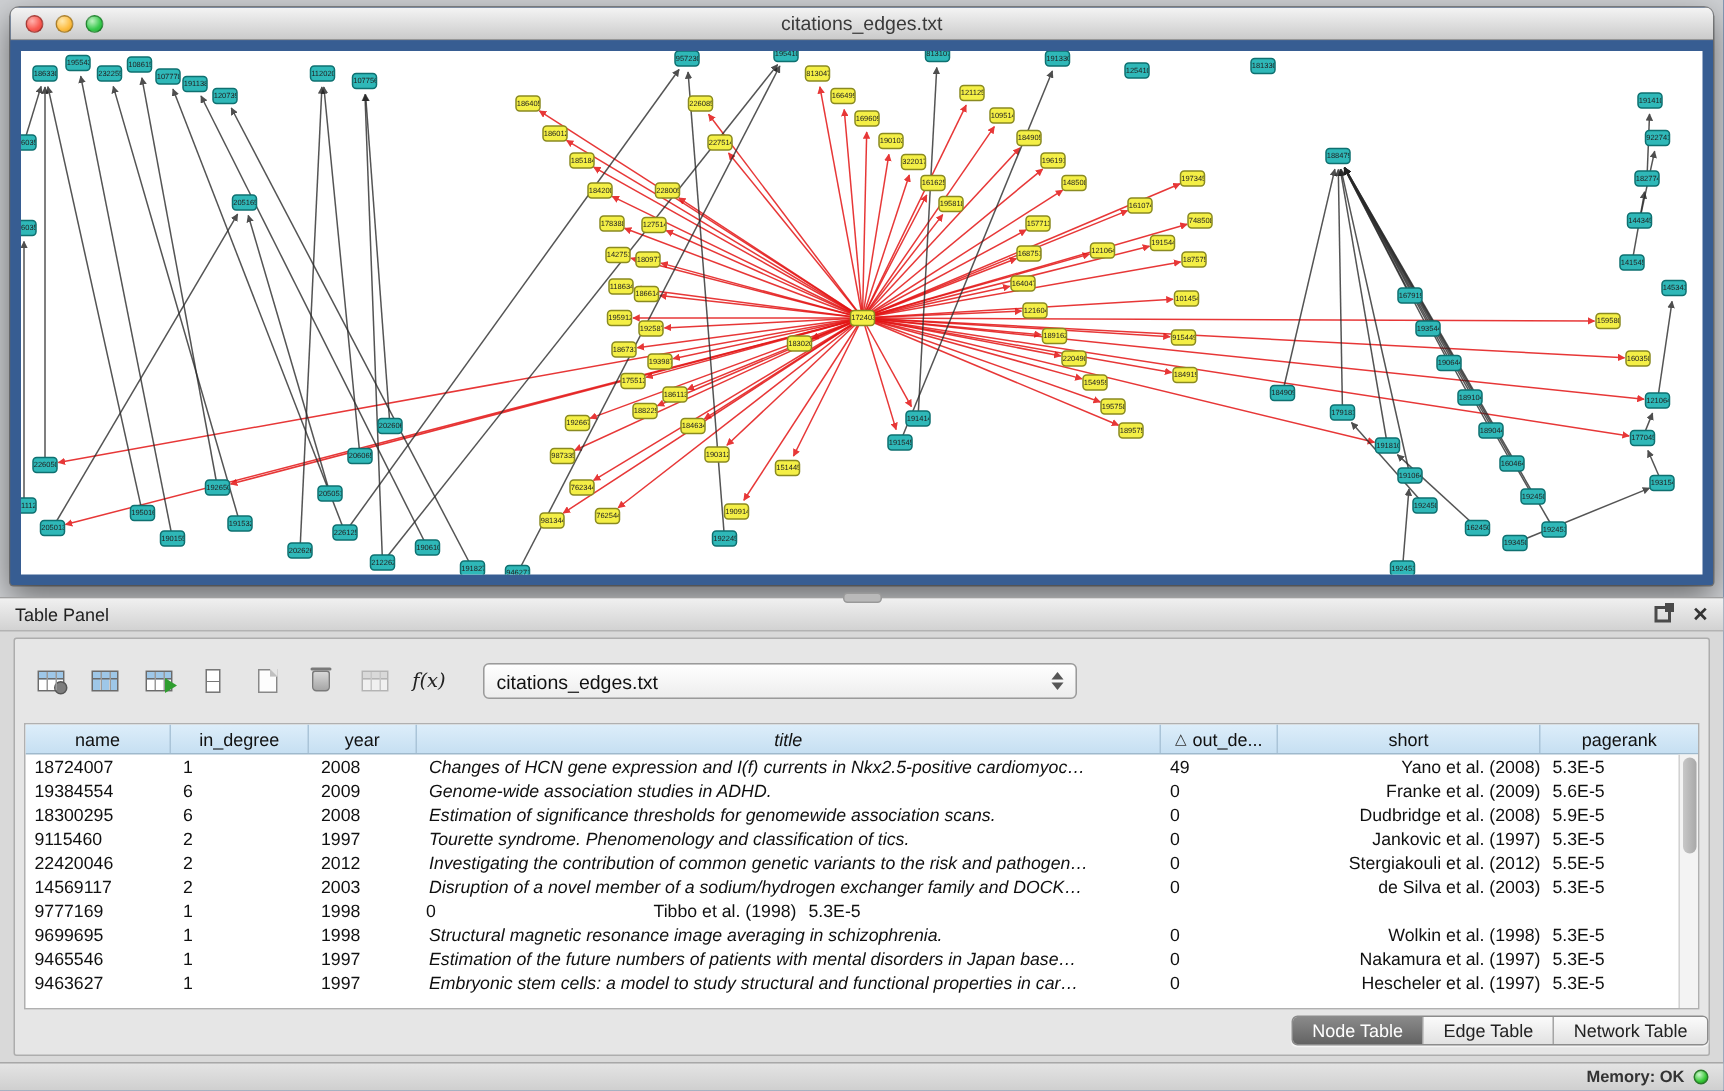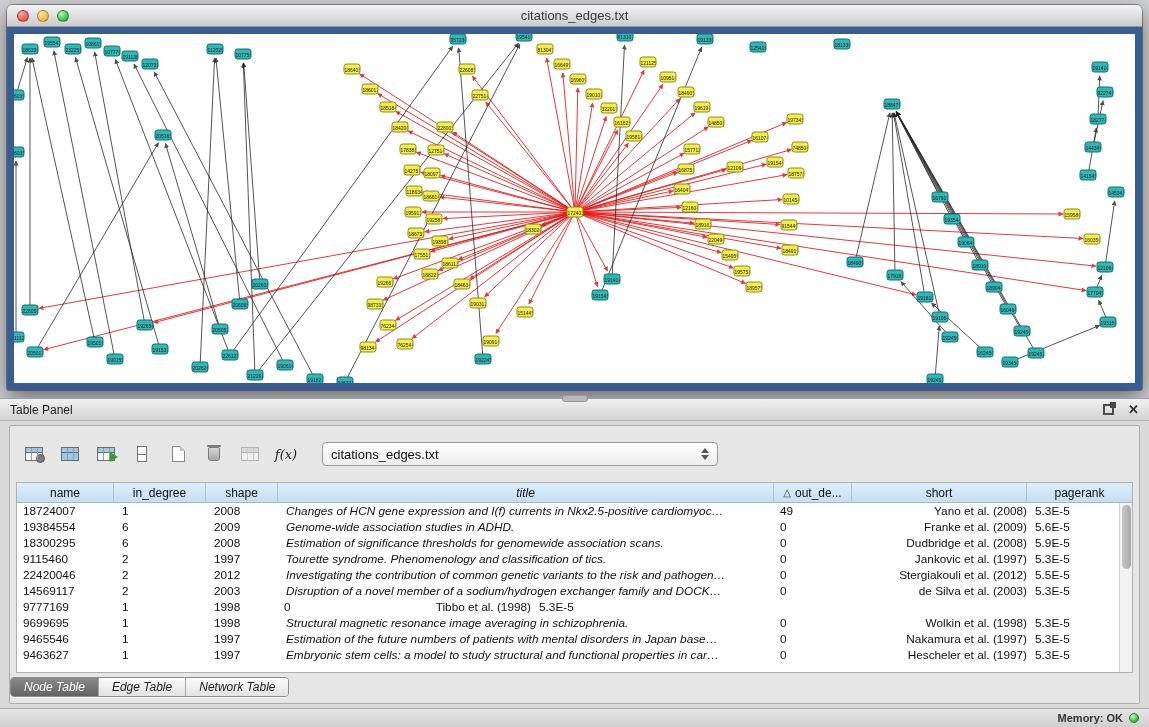--- a/index.html
+++ b/index.html
@@ -79,21 +79,21 @@
   .td.c0 { padding-left:6px; }
   .td.c1 { padding-left:8px; }
   .td.c2 { padding-left:8px; }
   .td.c3 { padding-left:8px; }
   .td.c4 { padding-left:6px; }
   .td.c5 { text-align:right; }
   .td.c6 { padding-left:8px; }
   .vscroll { position:absolute; right:0; top:20px; bottom:0; width:13px; background:#f3f3f3; border-left:1px solid #d2d2d2; }
   .thumb { position:absolute; top:2px; left:2px; width:9px; height:64px; border-radius:5px; background:linear-gradient(to right,#c7c7c7,#a8a8a8); }
 
-  .tabs-row { position:absolute; left:0; right:0; bottom:6px; display:flex; justify-content:flex-start;font-style:italic; }
+  .tabs-row { position:absolute; left:0; right:0; bottom:6px; display:flex; justify-content:flex-end; }
   .seg { display:inline-flex; border:1px solid #8c8c8c; border-radius:4px; overflow:hidden; height:20px; font-size:12px;
     box-shadow:0 1px 1px rgba(255,255,255,.7); }
   .seg-btn { padding:0 13px; line-height:19px; background:linear-gradient(#fbfbfb,#e2e2e2); color:#222; border-left:1px solid #a5a5a5; }
   .seg-btn:first-child { border-left:none; }
   .seg-btn.selected { background:linear-gradient(#8a8a8a,#636363); color:#fff; }
 
   .statusbar { position:absolute; left:0; right:0; bottom:0; height:19px;
     background:linear-gradient(#e4e4e4,#cfcfcf); border-top:1px solid #a8a8a8;
     display:flex; align-items:center; justify-content:flex-end; gap:6px; padding-right:10px; font-size:11px; color:#333;font-weight:bold; }
   .led { width:10px; height:10px; border-radius:50%; border:1px solid #2c7a2c;
@@ -413,21 +413,21 @@
             <i class="up"></i>
             <i class="dn"></i>
           </span>
       </div>
     </div>
 
     <div class="grid">
       <div class="thead">
         <div class="th c0">name</div>
         <div class="th c1">in_degree</div>
-        <div class="th c2">shape</div>
+        <div class="th c2">year</div>
         <div class="th c3">title</div>
         <div class="th c4">
           <span class="sort">△</span>
           <span>out_de...</span>
         </div>
         <div class="th c5">short</div>
         <div class="th c6">pagerank</div>
       </div>
       <div class="tbody">
           <div class="tr">

